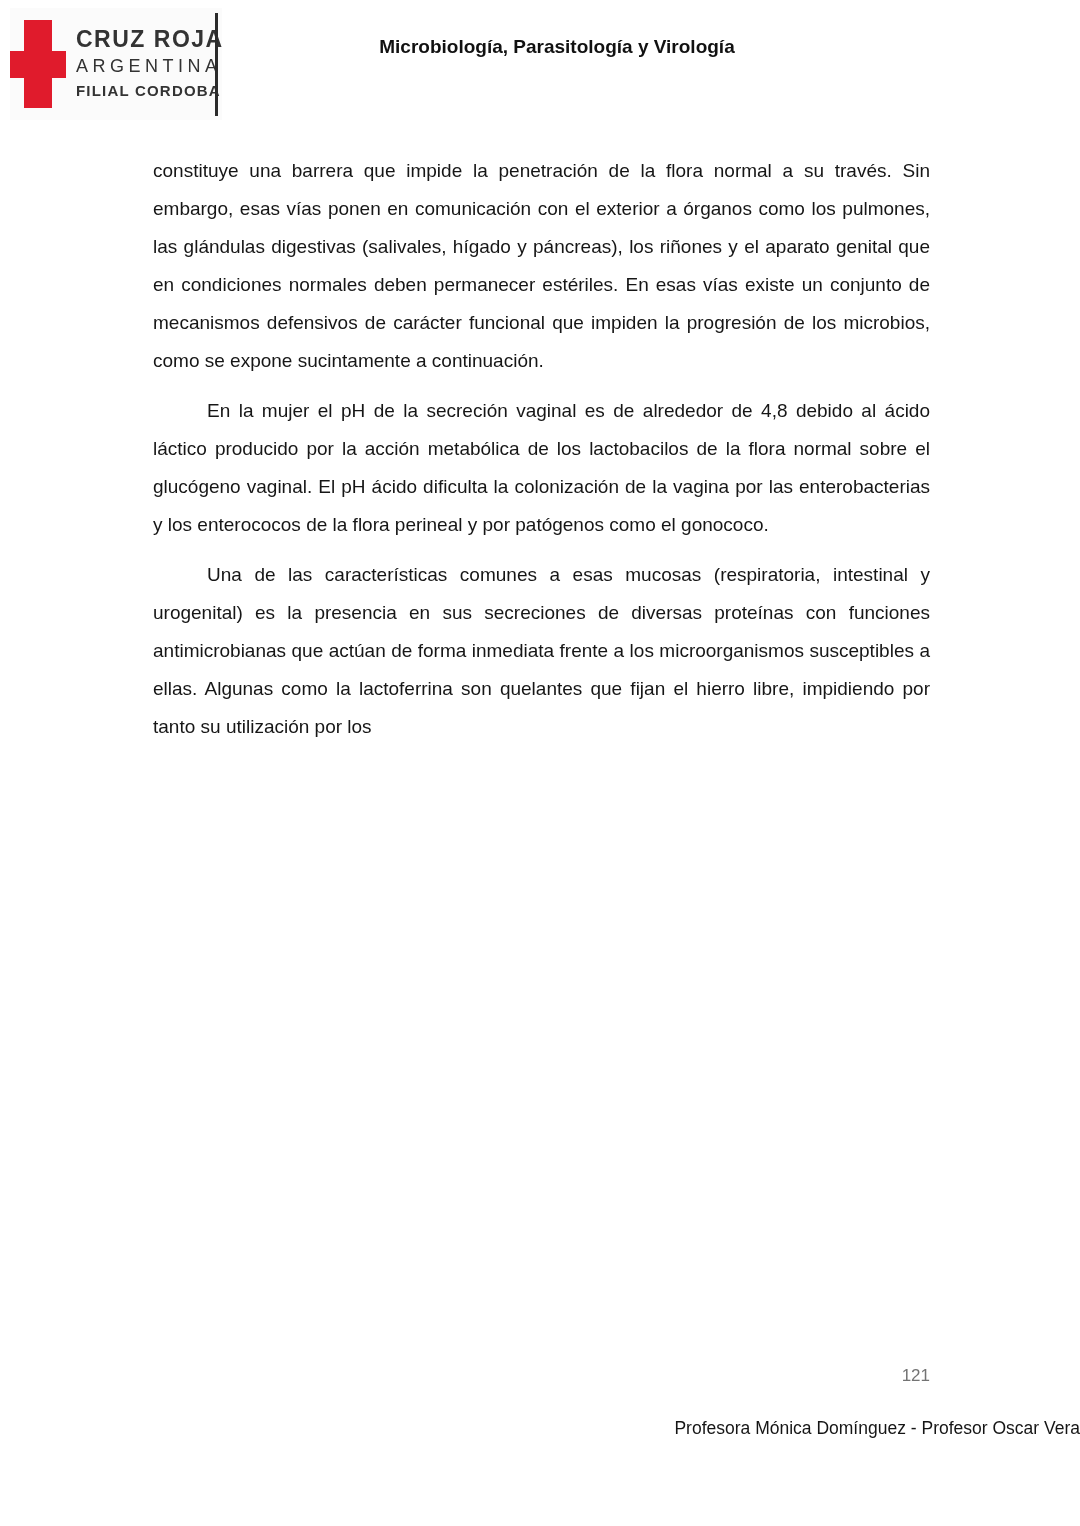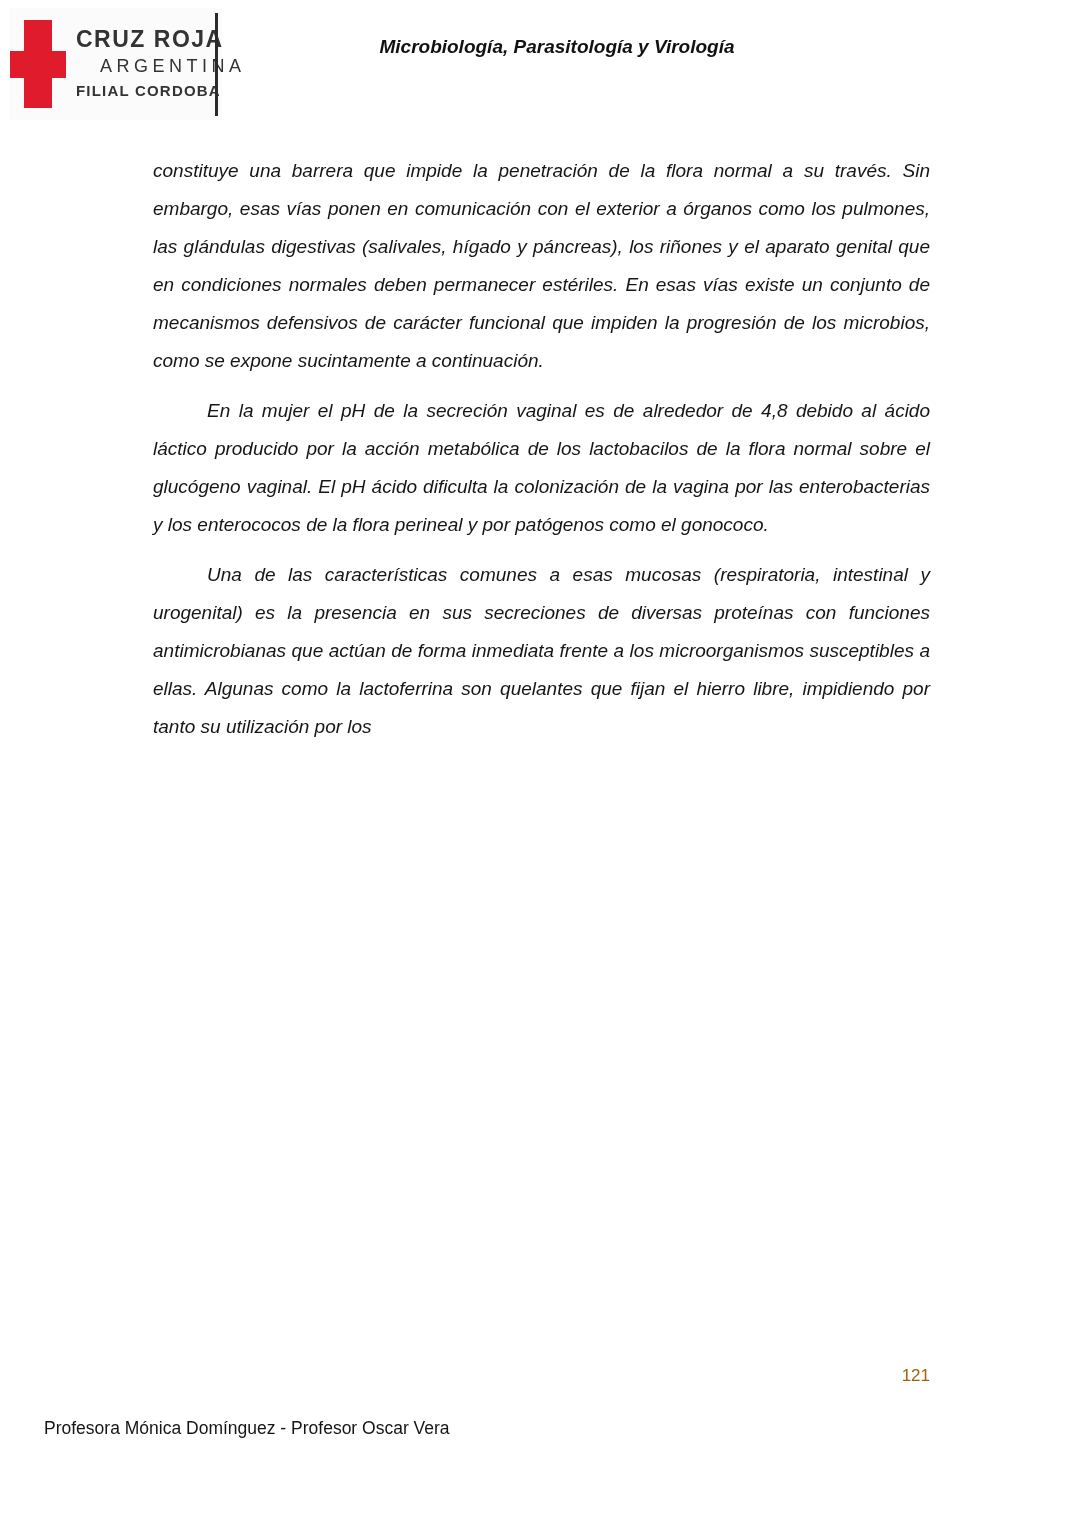--- a/index.html
+++ b/index.html
@@ -56,21 +56,20 @@
     font-size: 23px;
     font-weight: 600;
     letter-spacing: 1.5px;
     line-height: 28px;
   }
   .logo-line2 {
     font-size: 18px;
     font-weight: 500;
     letter-spacing: 4.5px;
     line-height: 26px;
-    margin-left: 24px;
   }
   .logo-line3 {
     font-size: 15px;
     font-weight: 600;
     letter-spacing: 1.2px;
     line-height: 24px;
   }
   .logo-divider {
     position: absolute;
     left: 205px;
@@ -83,59 +82,57 @@
   
   .doc-title {
     position: absolute;
     left: 34px;
     right: 0;
     top: 36px;
     text-align: center;
     font-size: 19px;
     font-weight: 700;
     color: #111111;
-    font-style: italic;
   }
 
   
   .body-text {
     position: absolute;
     left: 153px;
     top: 152px;
     width: 777px;
     font-size: 19px;
     line-height: 38px;
     color: #161616;
     text-align: justify;
-    font-style: italic;
   }
   .body-text p {
     margin: 0 0 12px 0;
     text-indent: 54px;
   }
   .body-text p.first {
     text-indent: 0;
   }
 
   
   .page-number {
     position: absolute;
     left: 153px;
     top: 1366px;
     width: 777px;
     text-align: right;
     font-size: 17px;
-    color: #a16207;
+    color: #737373;
   }
   .footer {
     position: absolute;
     left: 44px;
     top: 1414px;
     width: 1036px;
-    text-align: left;
+    text-align: right;
     font-size: 17.5px;
     line-height: 29px;
     color: #151515;
   }
 </style>
 </head>
 <body>
 
 <div class="page">
 

